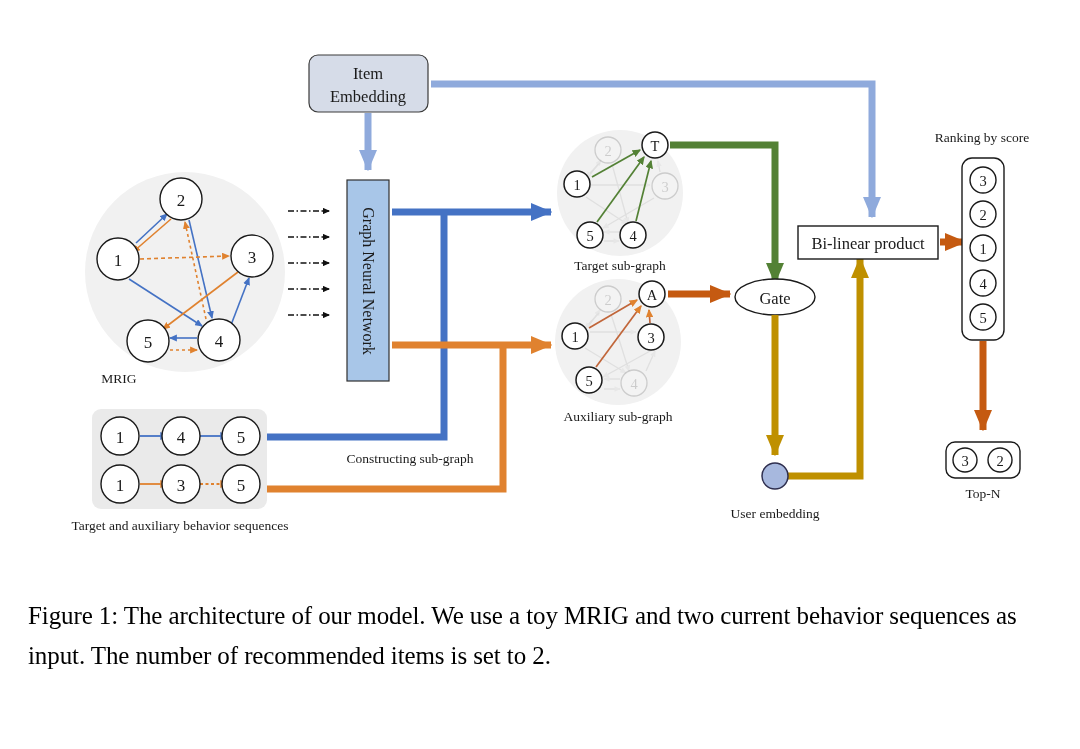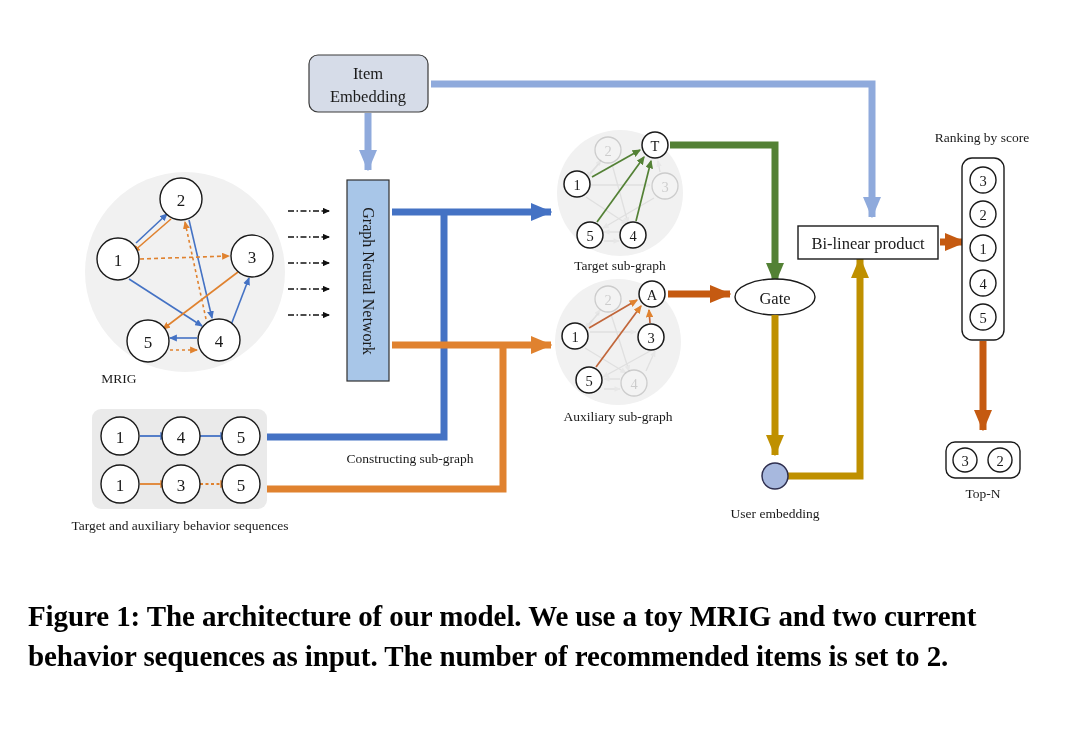--- a/index.html
+++ b/index.html
@@ -26,22 +26,22 @@
     left: 0; top: 0;
     width: 1080px;
     height: 560px;
   }
   .cap {
     position: absolute;
     left: 28px;
     top: 596px;
     width: 1024px;
     font-family: "Liberation Serif", serif;
-    font-weight: bold;
-    font-size: 29px;
+    font-weight: normal;
+    font-size: 25px;
     line-height: 40px;
     color: #000;
     letter-spacing: -0.1px;
   }
   svg text {
     font-family: "Liberation Serif", serif;
     fill: #1a1a1a;
   }
   .nodelabel { font-size: 17px; text-anchor: middle; dominant-baseline: central; }
   .nodelabel-sm { font-size: 14.5px; text-anchor: middle; dominant-baseline: central; }

